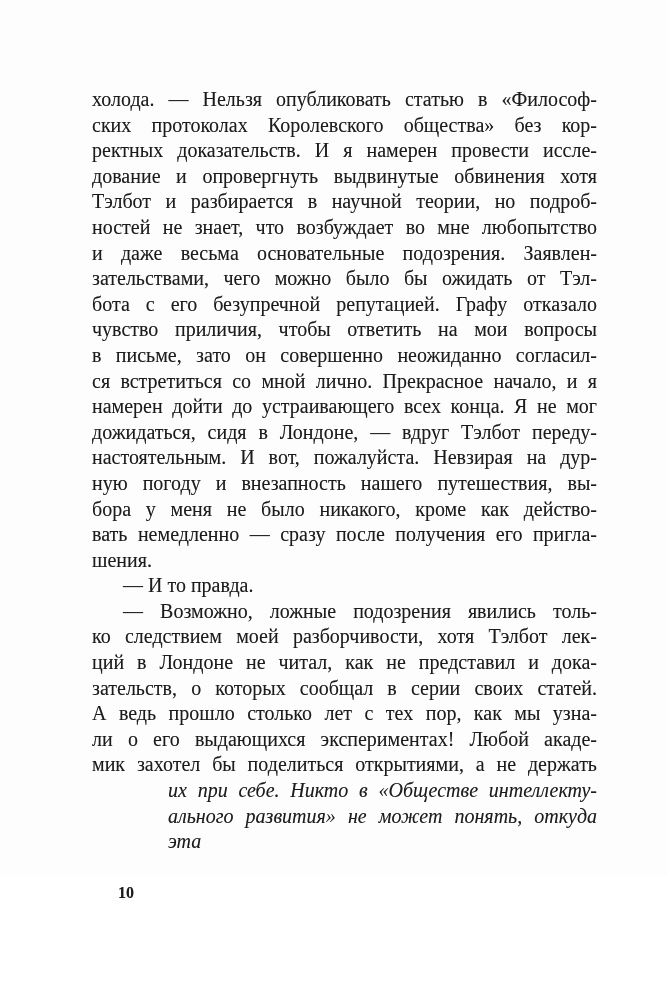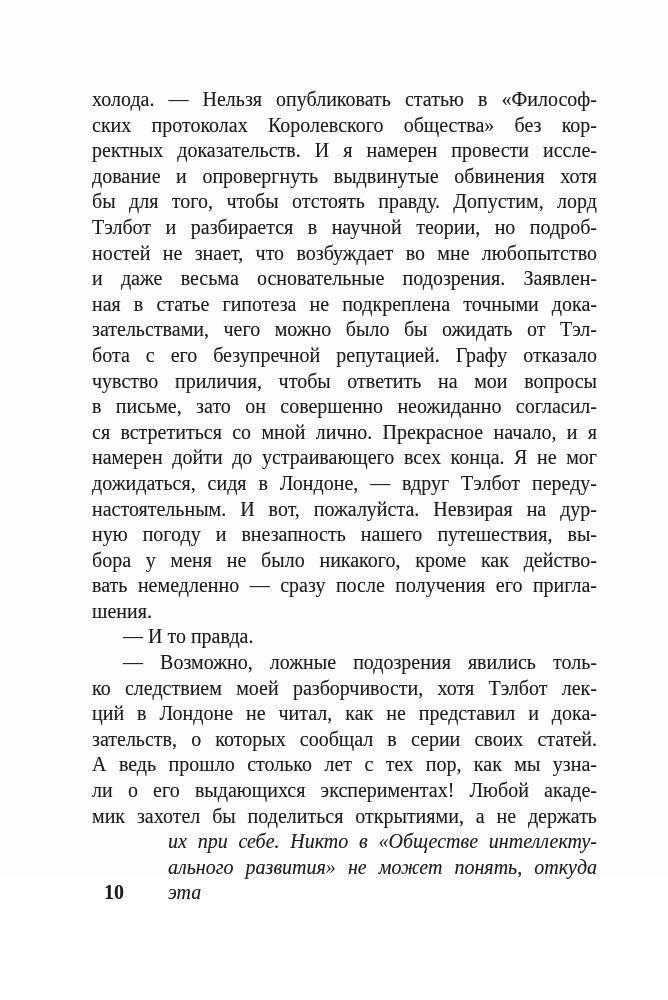--- a/index.html
+++ b/index.html
@@ -36,42 +36,40 @@
   }
   .line.para-start {
     text-indent: 31px;
   }
   .line.bottom-inset {
     margin-left: 76px;
     font-style: italic;
   }
   .page-number {
     position: absolute;
-    left: 104px;
+    left: 118px;
     top: 880px;
-    font-size: 20px;
+    font-size: 16px;
     line-height: 25.6px;
     font-weight: 700;
     text-shadow: 0 0 0.5px rgba(20,20,20,0.35);
   }
 </style>
 </head>
 <body>
 
 <div class="page" style="background: rgb(253, 253, 253); color: rgb(28, 28, 28);">
   <div class="text-column" id="text-column">
       <div class="line justified">холода. — Нельзя опубликовать статью в «Философ-</div>
       <div class="line justified">ских протоколах Королевского общества» без кор-</div>
       <div class="line justified">ректных доказательств. И я намерен провести иссле-</div>
       <div class="line justified">дование и опровергнуть выдвинутые обвинения хотя</div>
-      <div class="line justified">бы для того, чтобы отстоять правду. Допустим, лорд</div>
       <div class="line justified">Тэлбот и разбирается в научной теории, но подроб-</div>
       <div class="line justified">ностей не знает, что возбуждает во мне любопытство</div>
       <div class="line justified">и даже весьма основательные подозрения. Заявлен-</div>
-      <div class="line justified">ная в статье гипотеза не подкреплена точными дока-</div>
       <div class="line justified">зательствами, чего можно было бы ожидать от Тэл-</div>
       <div class="line justified">бота с его безупречной репутацией. Графу отказало</div>
       <div class="line justified">чувство приличия, чтобы ответить на мои вопросы</div>
       <div class="line justified">в письме, зато он совершенно неожиданно согласил-</div>
       <div class="line justified">ся встретиться со мной лично. Прекрасное начало, и я</div>
       <div class="line justified">намерен дойти до устраивающего всех конца. Я не мог</div>
       <div class="line justified">дожидаться, сидя в Лондоне, — вдруг Тэлбот переду-</div>
       <div class="line justified">настоятельным. И вот, пожалуйста. Невзирая на дур-</div>
       <div class="line justified">ную погоду и внезапность нашего путешествия, вы-</div>
       <div class="line justified">бора у меня не было никакого, кроме как действо-</div>

